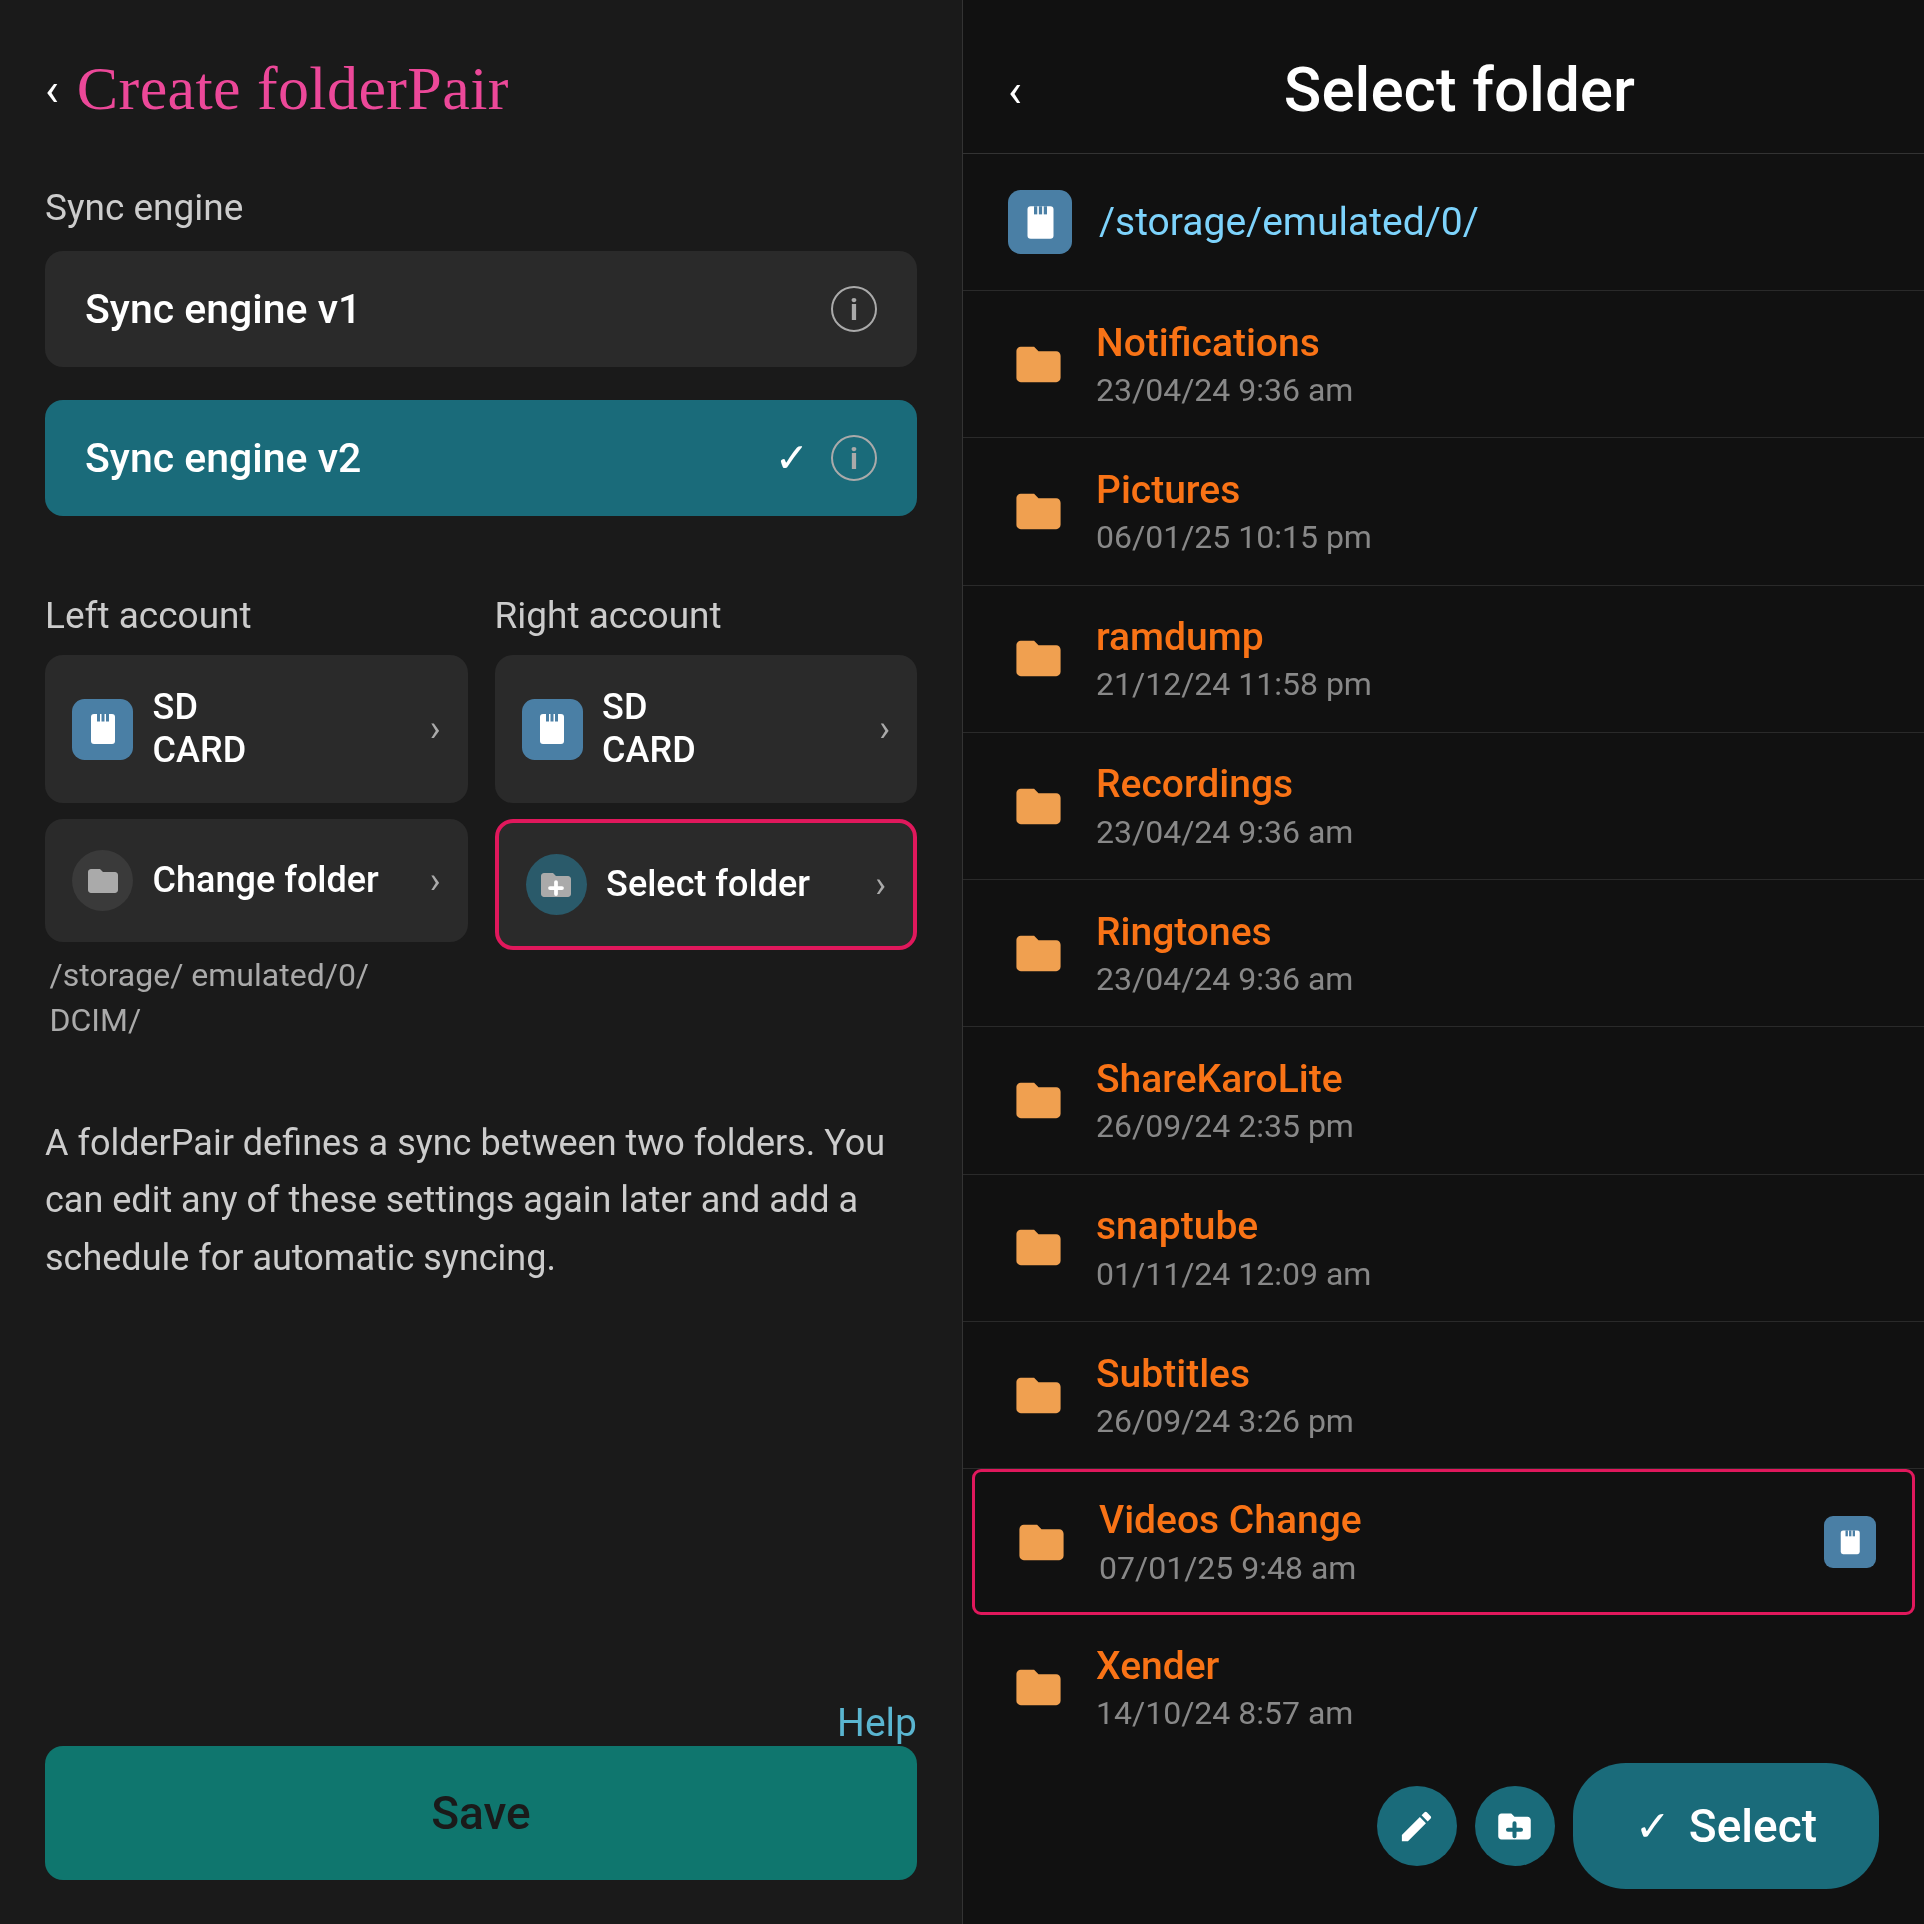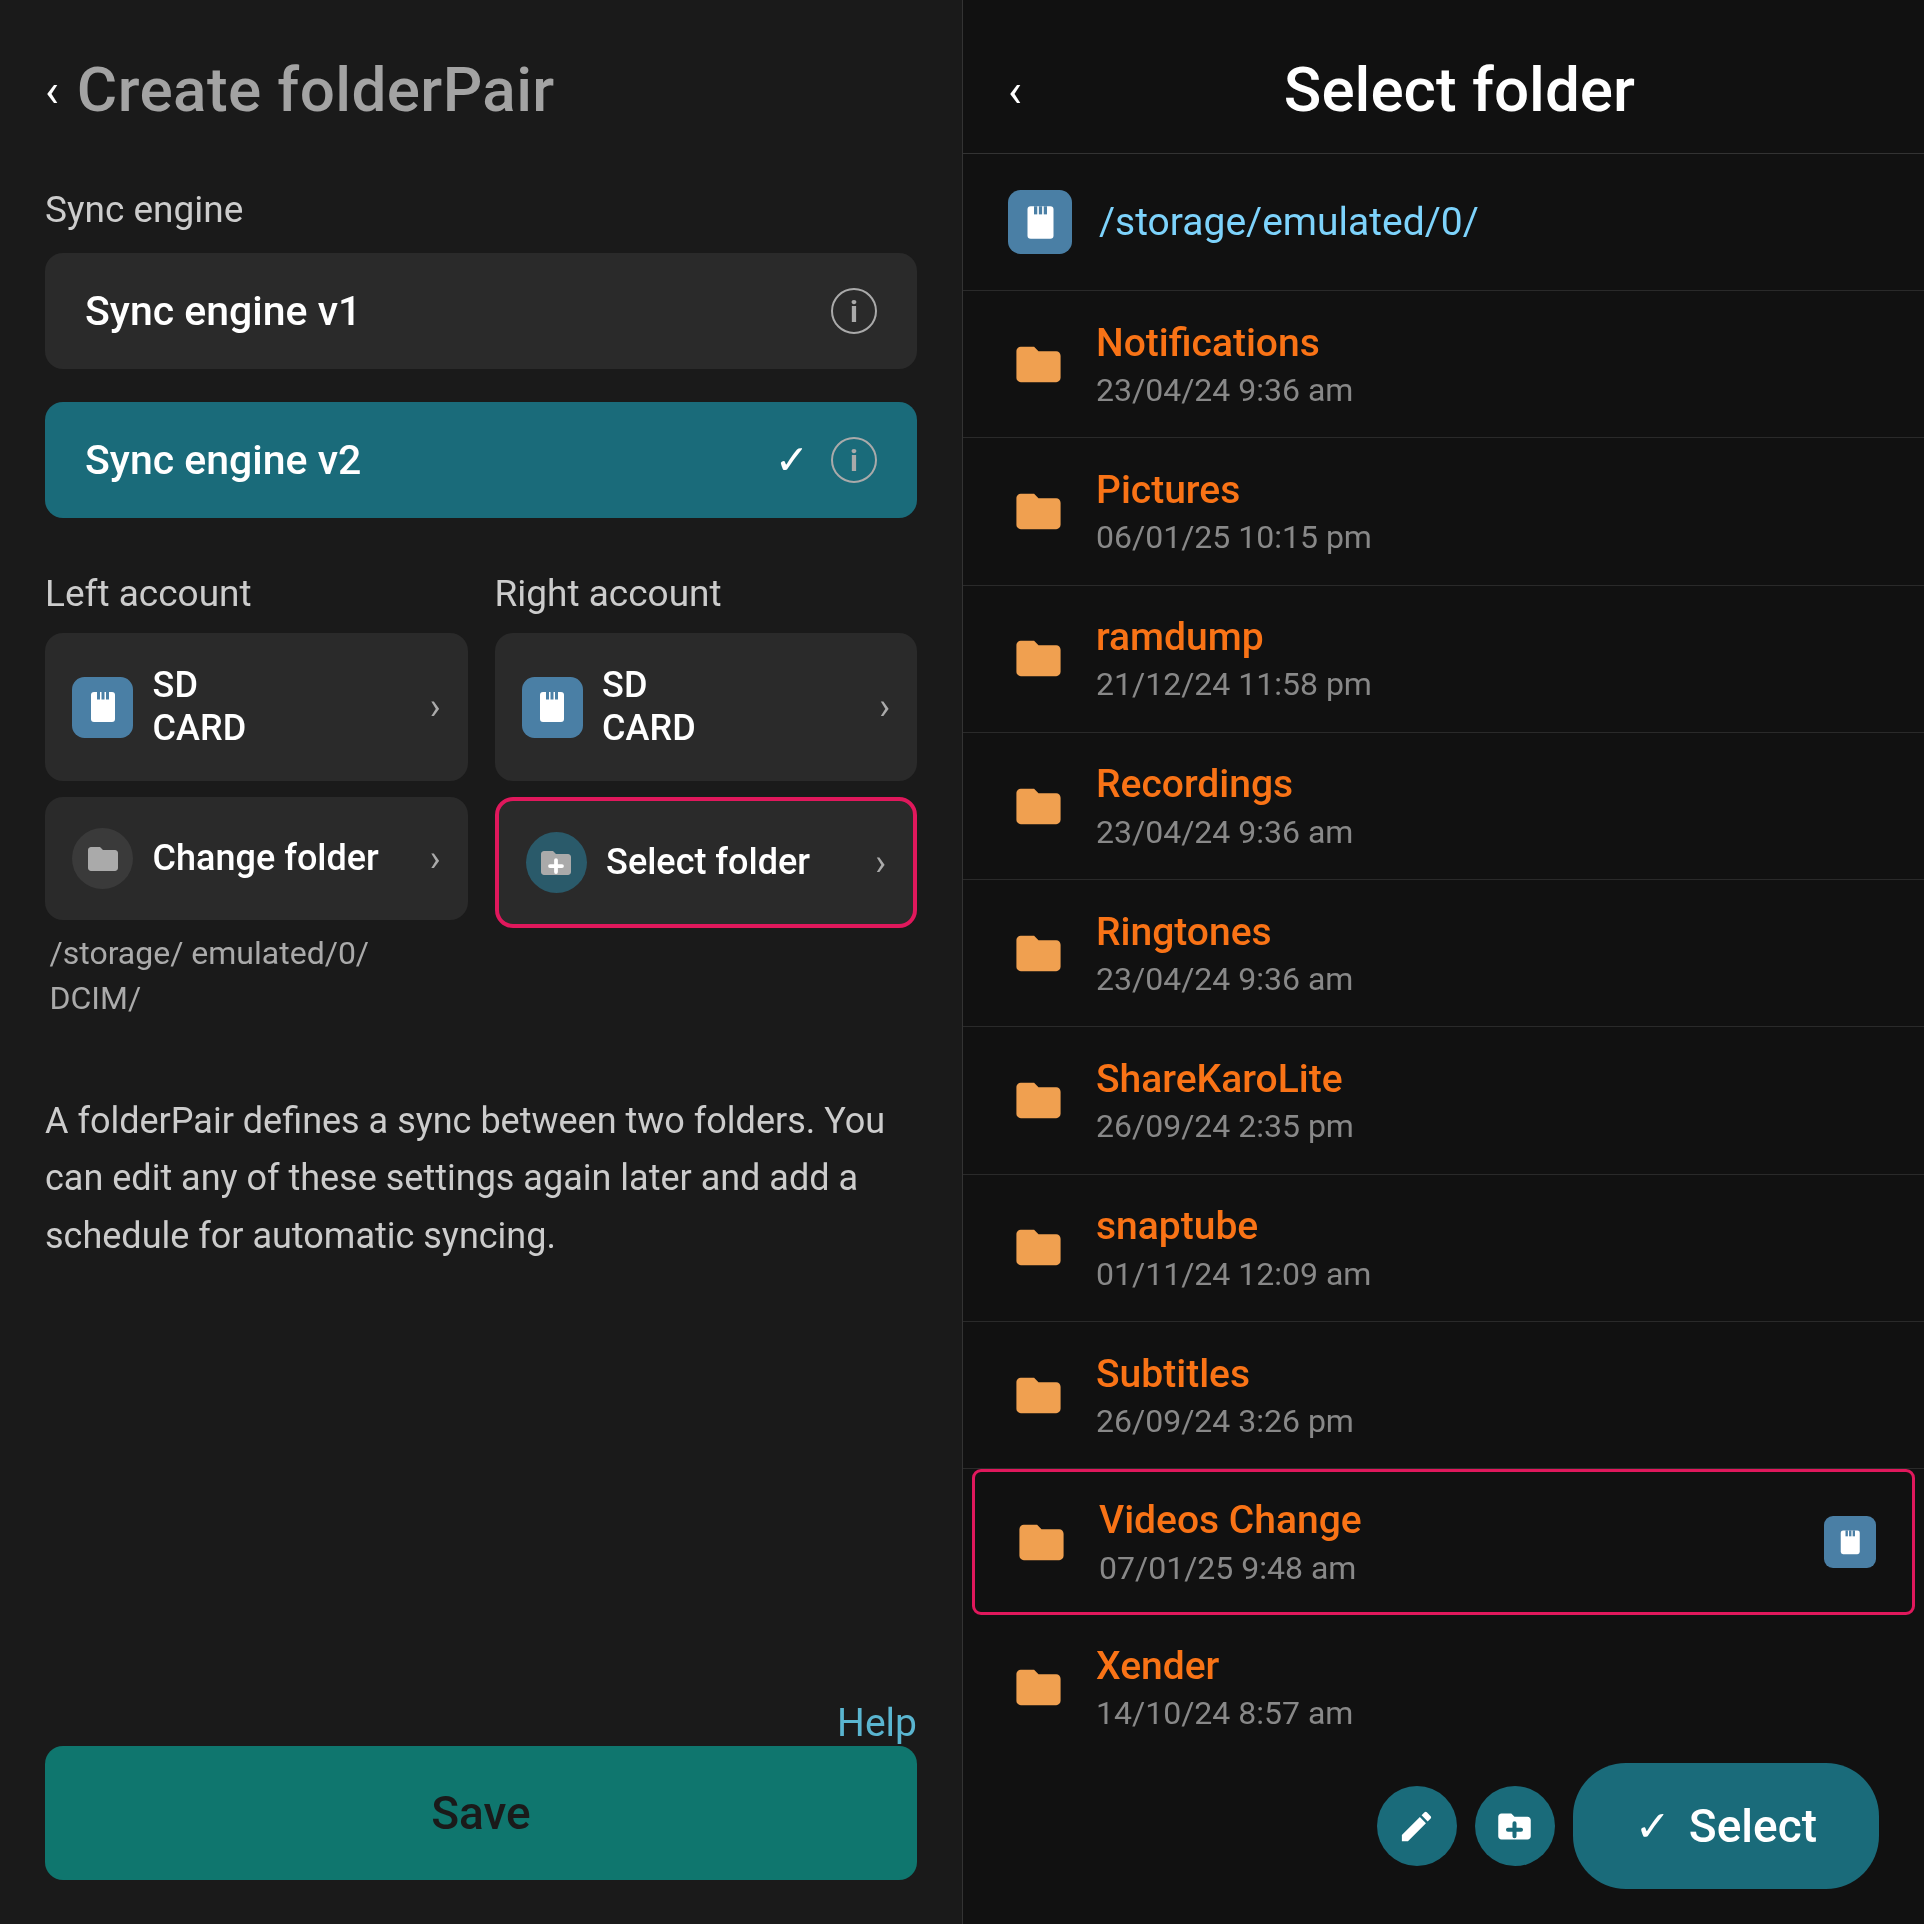--- a/index.html
+++ b/index.html
@@ -31,24 +31,25 @@
     }
 
     .back-arrow {
       color: #ffffff;
       font-size: 46px;
       cursor: pointer;
       line-height: 1;
     }
 
     .panel-title {
-      color: #a3a3a3;
+      color: #ec4899;
       font-size: 62px;
       font-weight: 500;
       letter-spacing: 0.4px;
+      font-family: Liberation Serif, serif;
     }
 
     .section-label {
       color: #cccccc;
       font-size: 37px;
       font-weight: 400;
       margin-bottom: 22px;
     }
 
     .engine-option {
@@ -92,21 +93,21 @@
       align-items: center;
       justify-content: center;
       color: #aaaaaa;
       font-size: 30px;
       font-weight: 700;
     }
 
     .accounts-row {
       display: flex;
       gap: 27px;
-      margin-top: 21px;
+      margin-top: 45px;
       margin-bottom: 27px;
     }
 
     .account-col {
       flex: 1;
     }
 
     .account-label {
       color: #cccccc;
       font-size: 37px;

